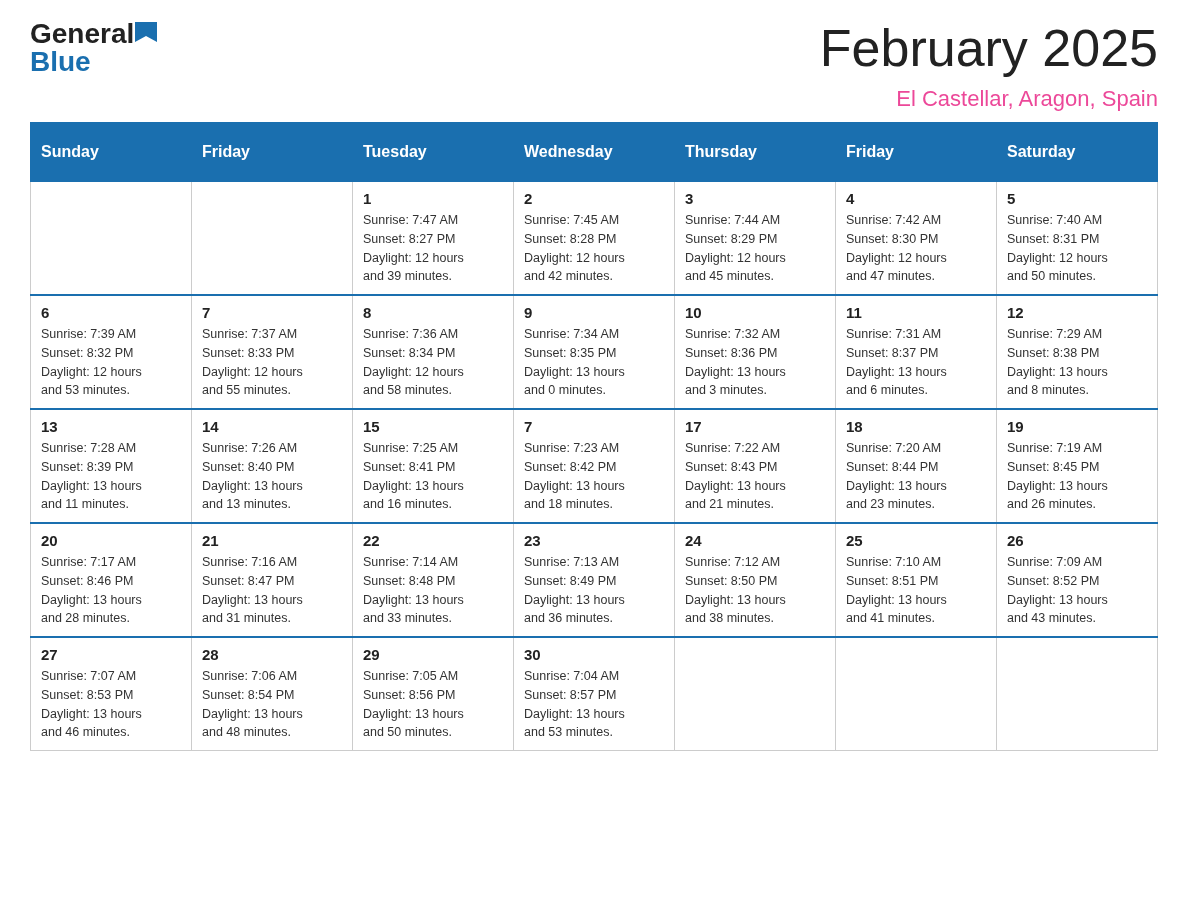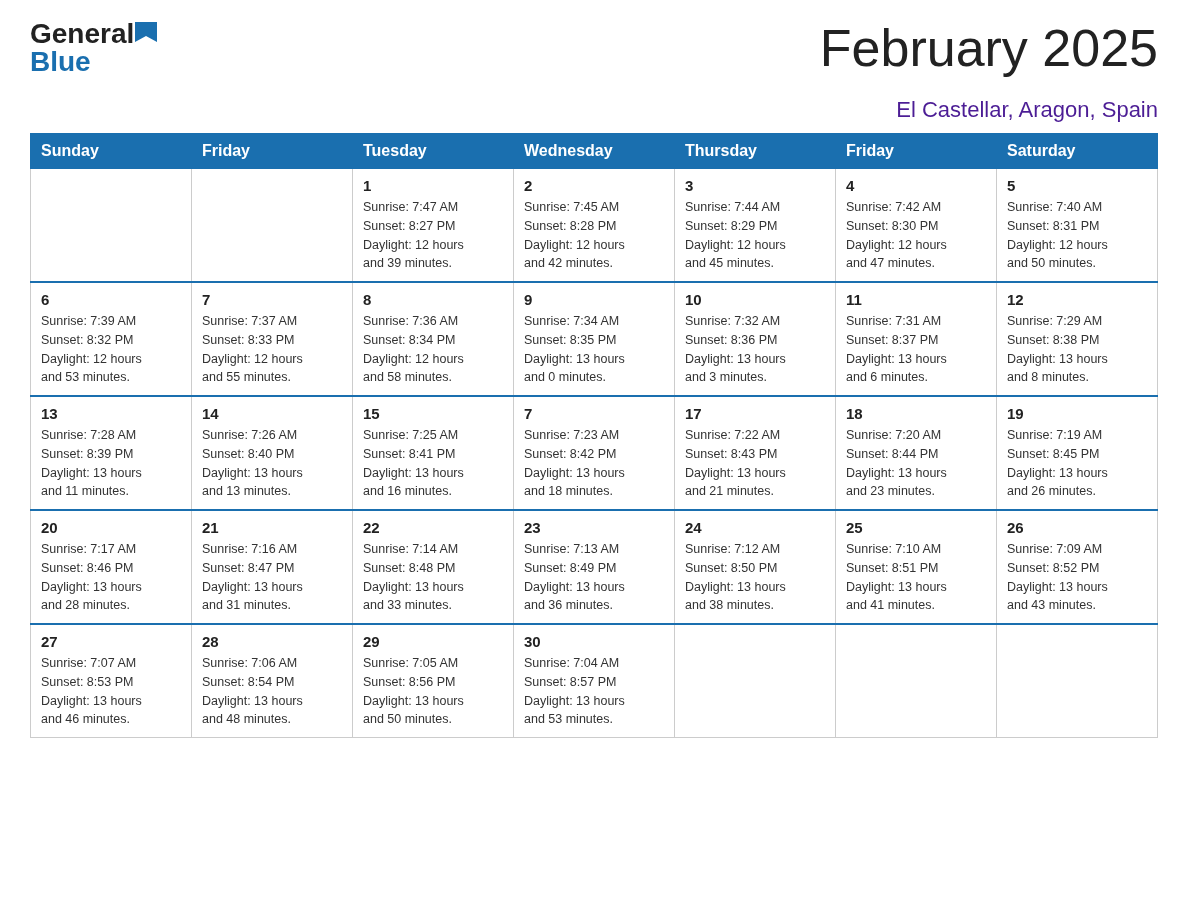--- a/index.html
+++ b/index.html
@@ -51,36 +51,36 @@
 
     .calendar-title {
       font-size: 52px;
       font-weight: normal;
       color: #222;
       line-height: 1.1;
     }
 
     .calendar-subtitle {
       font-size: 22px;
-      color: #4c1d95;
-      margin-top: 20px;
+      color: #ec4899;
+      margin-top: 9px;
     }
 
     .calendar-table {
       width: 100%;
       border-collapse: collapse;
       margin-top: 10px;
     }
 
     .calendar-table thead th {
       background-color: #1a6faf;
       color: #fff;
       font-size: 16px;
       font-weight: bold;
-      padding: 8px 10px;
+      padding: 20px 10px;
       text-align: left;
       border: 1px solid #1a6faf;
     }
 
     .calendar-table tbody td {
       vertical-align: top;
       padding: 8px 10px;
       border: 1px solid #ccc;
       width: 14.28%;
       min-height: 100px;

